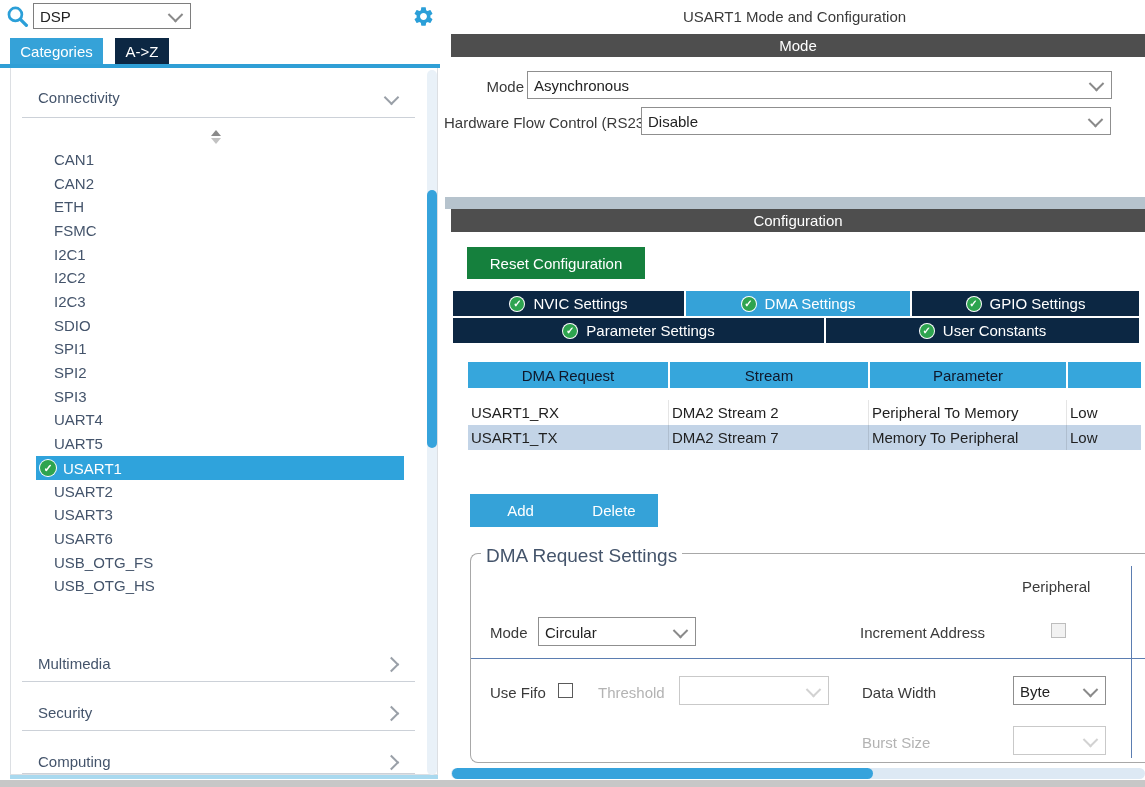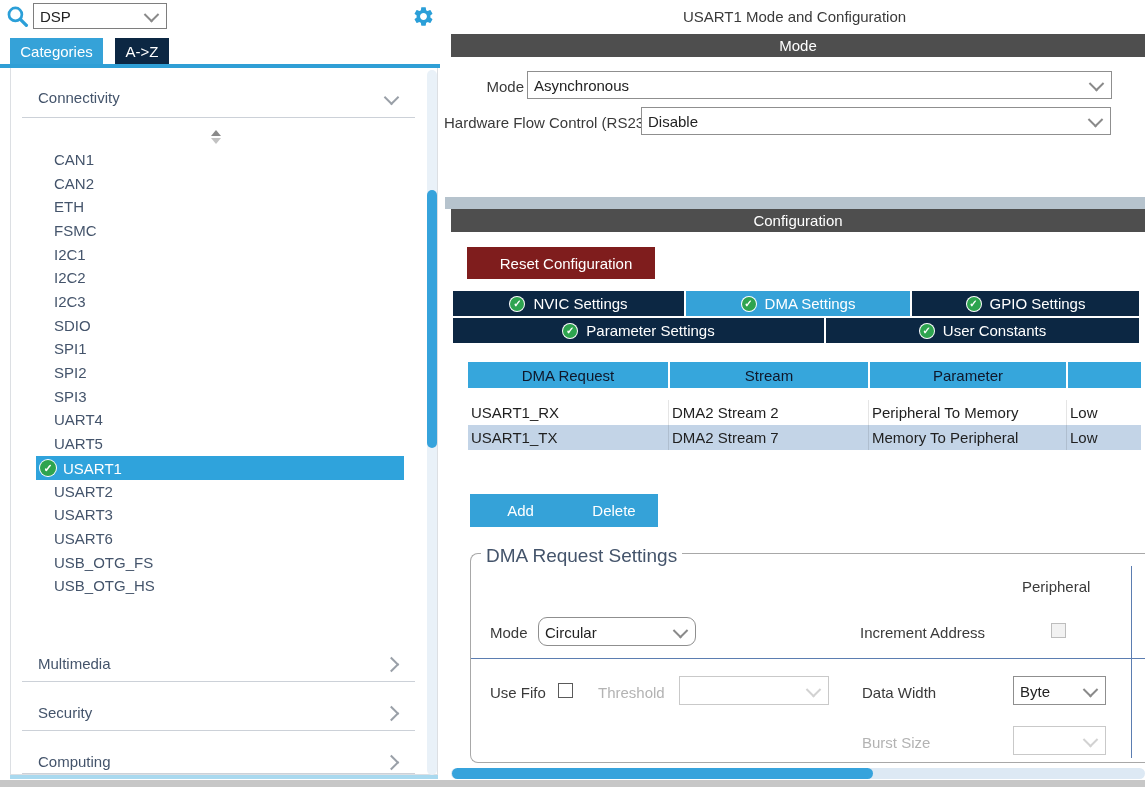--- a/index.html
+++ b/index.html
@@ -25,21 +25,21 @@
   .badge.big{width:18px;height:18px;}
   .badge.big .disc{width:16px;height:16px;line-height:16px;font-size:11px;}
   
   .bar{position:absolute;height:23px;background:#4e4e4e;color:#fff;font-size:15px;display:flex;align-items:center;justify-content:center;}
   
   .ctab{position:absolute;height:25px;background:#0c2743;color:#fff;font-size:15px;display:flex;align-items:center;justify-content:center;gap:8px;cursor:default;}
   .ctab.active{background:#35a2d8;}
   
   .btn{position:absolute;display:flex;align-items:center;justify-content:center;font-size:15px;color:#fff;cursor:default;}
   .btn.blue{background:#35a2d8;}
-  .btn.gray{background:#7f1d1d;padding-left:10px;}
+  .btn.gray{background:#15803d;}
   
   .side-tab{position:absolute;height:26px;color:#fff;font-size:15px;display:flex;align-items:center;justify-content:center;cursor:default;}
   .sitem{position:absolute;left:10px;width:427px;height:24px;line-height:24px;padding-left:44px;box-sizing:border-box;font-size:15px;color:#44546b;white-space:nowrap;cursor:default;}
   .sel-item{position:absolute;left:36px;width:368px;height:24px;background:#2fa3dc;color:#fff;display:flex;align-items:center;font-size:15px;cursor:default;}
   .sel-item .badge{margin:0 6px 0 3px;}
   .shead{position:absolute;left:38px;font-size:15px;color:#44546b;cursor:default;}
   .sdiv{position:absolute;left:22px;width:393px;height:1px;background:#ccd1d8;}
   .chev-d{position:absolute;width:9px;height:9px;border-right:2px solid #9aa0a8;border-bottom:2px solid #9aa0a8;transform:rotate(45deg);}
   .chev-r{position:absolute;width:9px;height:9px;border-right:2px solid #9aa0a8;border-bottom:2px solid #9aa0a8;transform:rotate(-45deg);}
   .tri-up{width:0;height:0;border-left:5px solid transparent;border-right:5px solid transparent;border-bottom:6px solid #8a8a8a;}
@@ -63,21 +63,21 @@
 </head>
 <body>
 
 <div id="canvas">
 
   <svg class="abs" style="left:5px;top:4px;" width="25" height="25" viewBox="0 0 24 24">
     <circle cx="10" cy="10" r="6.2" fill="none" stroke="#2b9fd8" stroke-width="2.6"></circle>
     <line x1="14.8" y1="14.8" x2="20.5" y2="20.5" stroke="#2b9fd8" stroke-width="3.2" stroke-linecap="round"></line>
   </svg>
 
-  <div class="sel" style="left:33px;top:3px;width:134px;height:26px;border-color:#7e7e7e;">
+  <div class="sel" style="left:33px;top:3px;width:158px;height:26px;border-color:#7e7e7e;">
     <span class="val">DSP</span>
     <span class="chevbox">
         <span class="chev"></span>
       </span>
   </div>
 
   <svg class="abs" style="left:412px;top:5px;" width="23" height="23" viewBox="0 0 24 24">
     <path fill="#2b9fd8" d="M19.14,12.94c0.04-0.3,0.06-0.61,0.06-0.94c0-0.32-0.02-0.64-0.07-0.94l2.03-1.58c0.18-0.14,0.23-0.41,0.12-0.61l-1.92-3.32c-0.12-0.22-0.37-0.29-0.59-0.22l-2.39,0.96c-0.5-0.38-1.03-0.7-1.62-0.94L14.4,2.81c-0.04-0.24-0.24-0.41-0.48-0.41h-3.84c-0.24,0-0.43,0.17-0.47,0.41L9.25,5.35C8.66,5.59,8.12,5.92,7.63,6.29L5.24,5.33c-0.22-0.08-0.47,0-0.59,0.22L2.74,8.87C2.62,9.08,2.66,9.34,2.86,9.48l2.03,1.58C4.84,11.36,4.8,11.69,4.8,12s0.02,0.64,0.07,0.94l-2.03,1.58c-0.18,0.14-0.23,0.41-0.12,0.61l1.92,3.32c0.12,0.22,0.37,0.29,0.59,0.22l2.39-0.96c0.5,0.38,1.03,0.7,1.62,0.94l0.36,2.54c0.05,0.24,0.24,0.41,0.48,0.41h3.84c0.24,0,0.44-0.17,0.47-0.41l0.36-2.54c0.59-0.24,1.13-0.56,1.62-0.94l2.39,0.96c0.22,0.08,0.47,0,0.59-0.22l1.92-3.32c0.12-0.22,0.07-0.47-0.12-0.61L19.14,12.94z M12,15.6c-1.98,0-3.6-1.62-3.6-3.6s1.62-3.6,3.6-3.6s3.6,1.62,3.6,3.6S13.98,15.6,12,15.6z"></path>
   </svg>
 
@@ -237,21 +237,21 @@
     <span>Delete</span>
   </div>
 
   <div class="fieldset"></div>
   <div class="legend">DMA Request Settings</div>
 
   <div class="lbl" style="left:1022px;top:578px;">Peripheral</div>
   <div class="blueline" style="left:1131px;top:566px;width:1px;height:192px;"></div>
 
   <div class="lbl" style="left:490px;top:624px;">Mode</div>
-  <div class="sel" style="left:538px;top:617px;width:158px;height:29px;border-radius:9px;">
+  <div class="sel" style="left:538px;top:617px;width:158px;height:29px;">
     <span class="val">Circular</span>
     <span class="chevbox">
         <span class="chev"></span>
       </span>
   </div>
   <div class="lbl" style="left:860px;top:624px;">Increment Address</div>
   <div class="cb disabled" style="left:1051px;top:623px;"></div>
 
   <div class="blueline" style="left:471px;top:658px;width:674px;height:1px;"></div>
 

